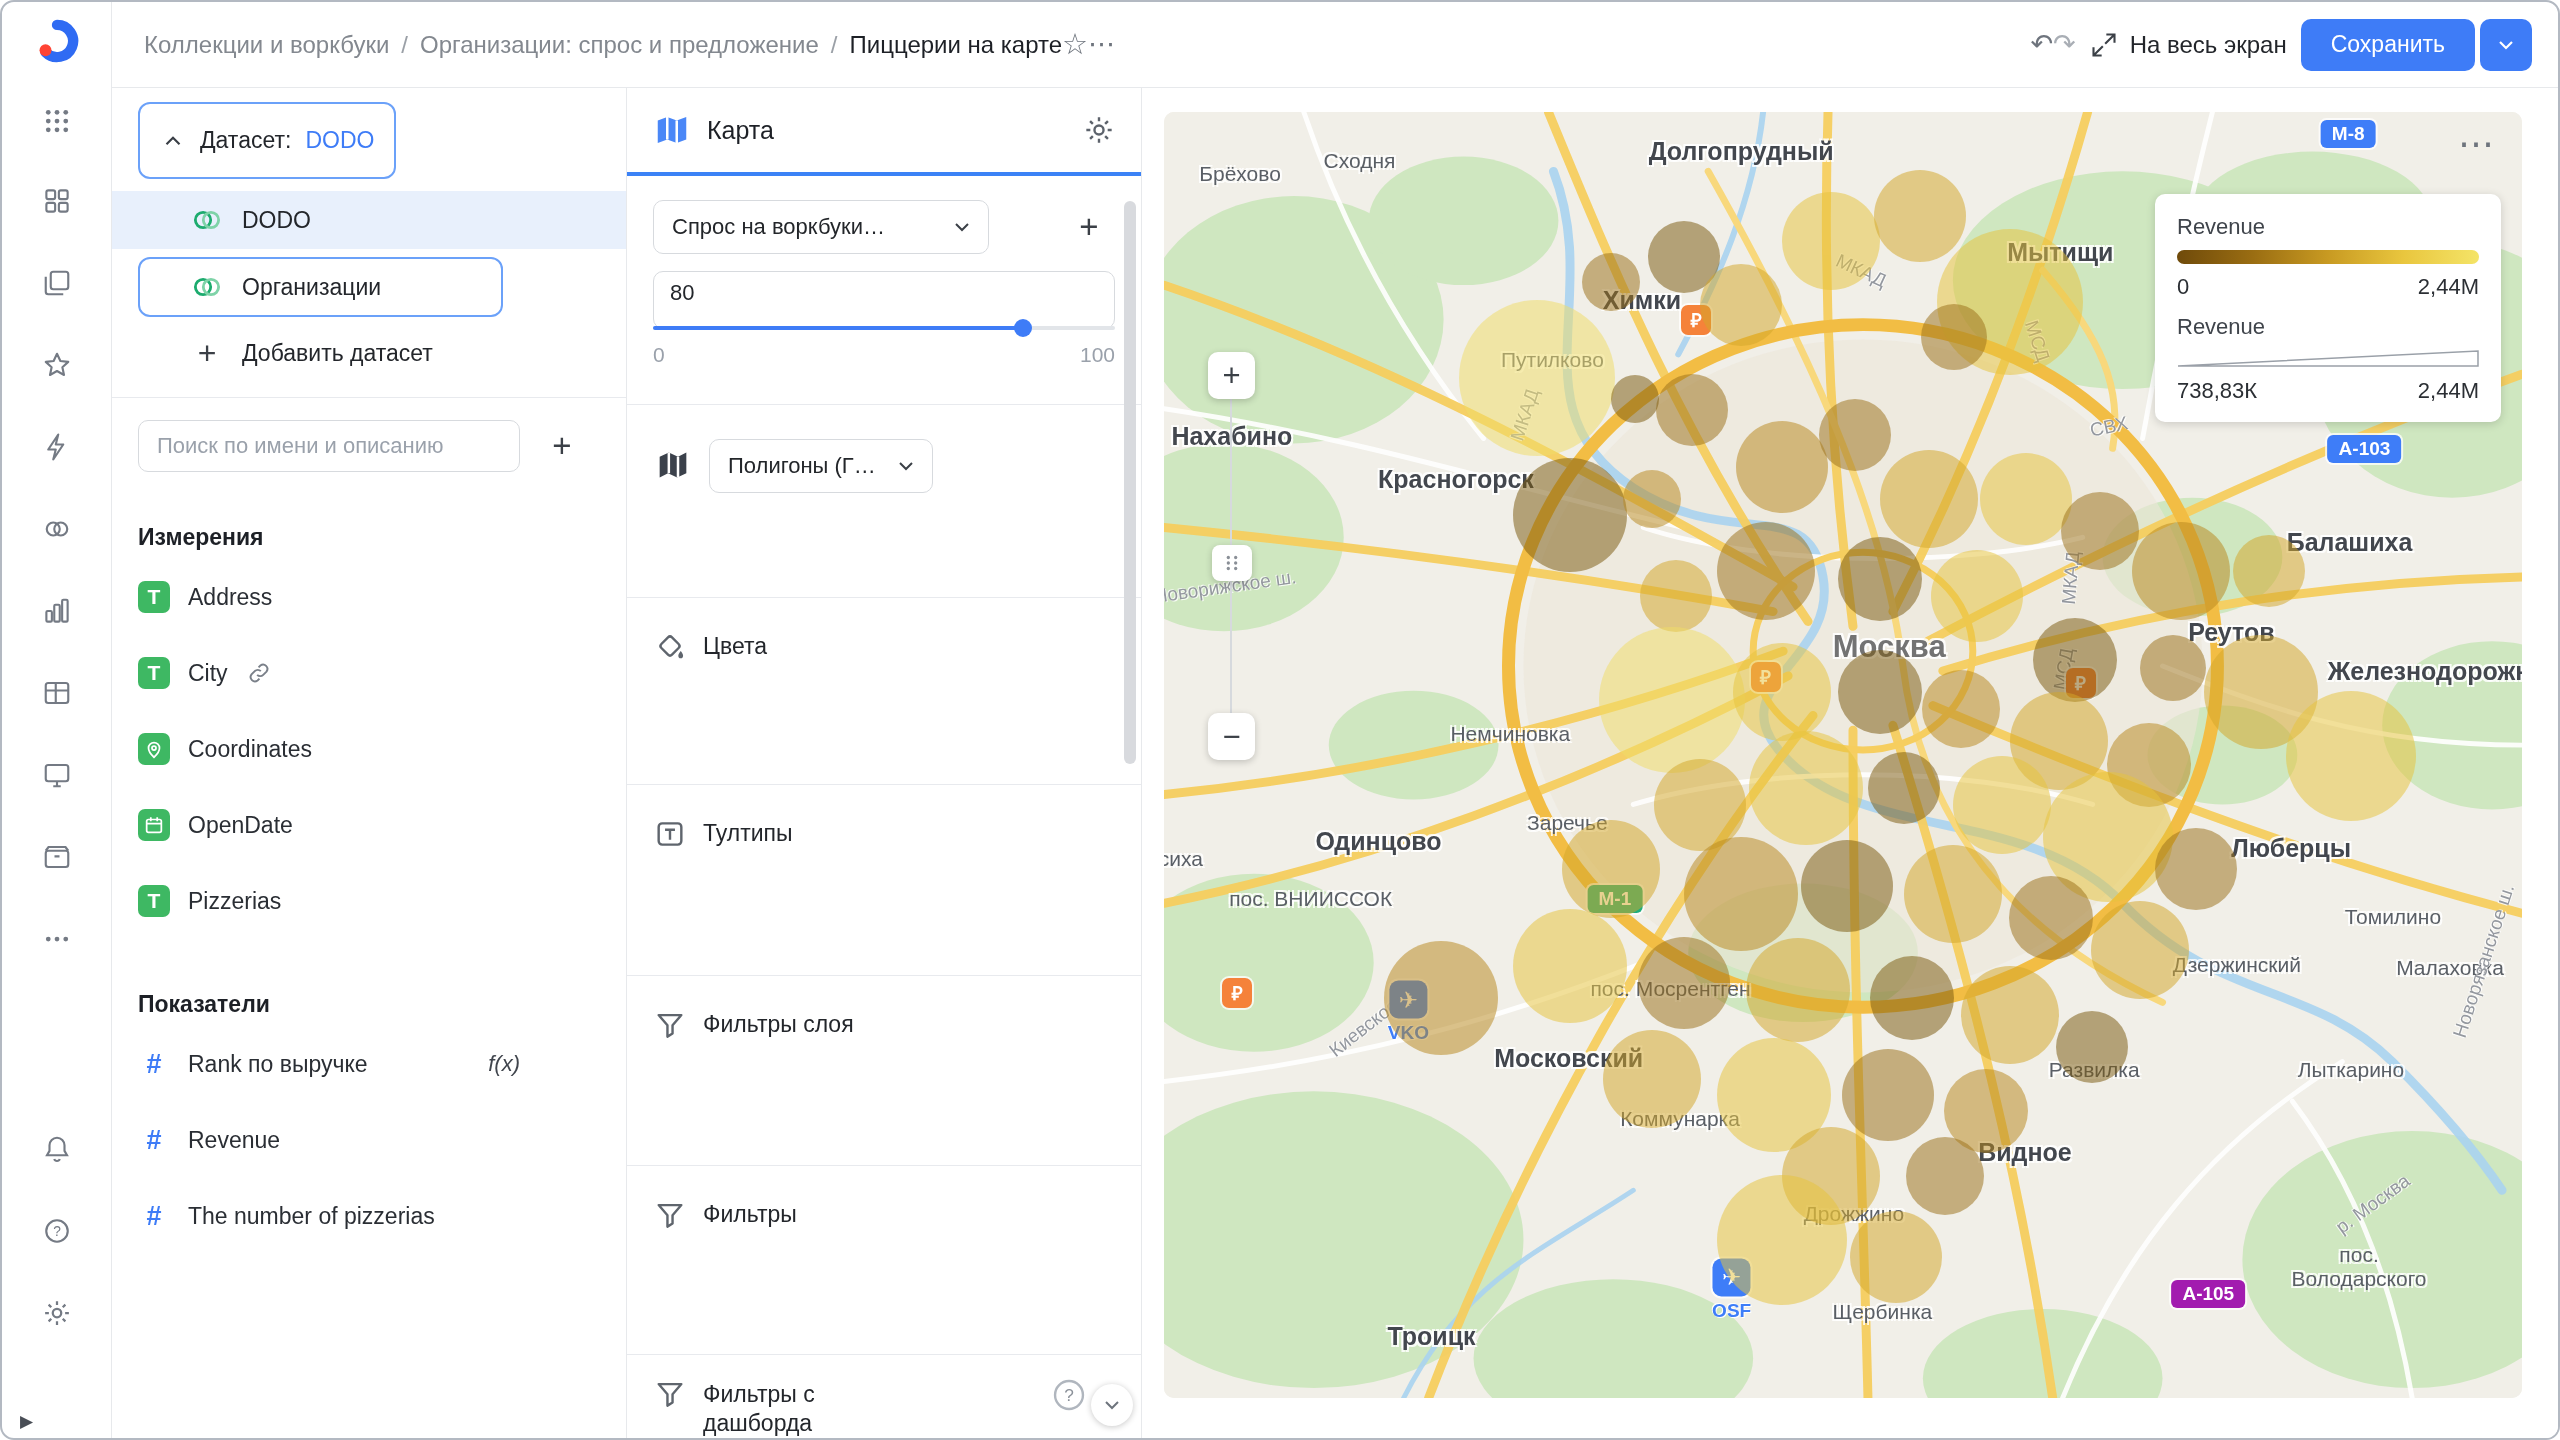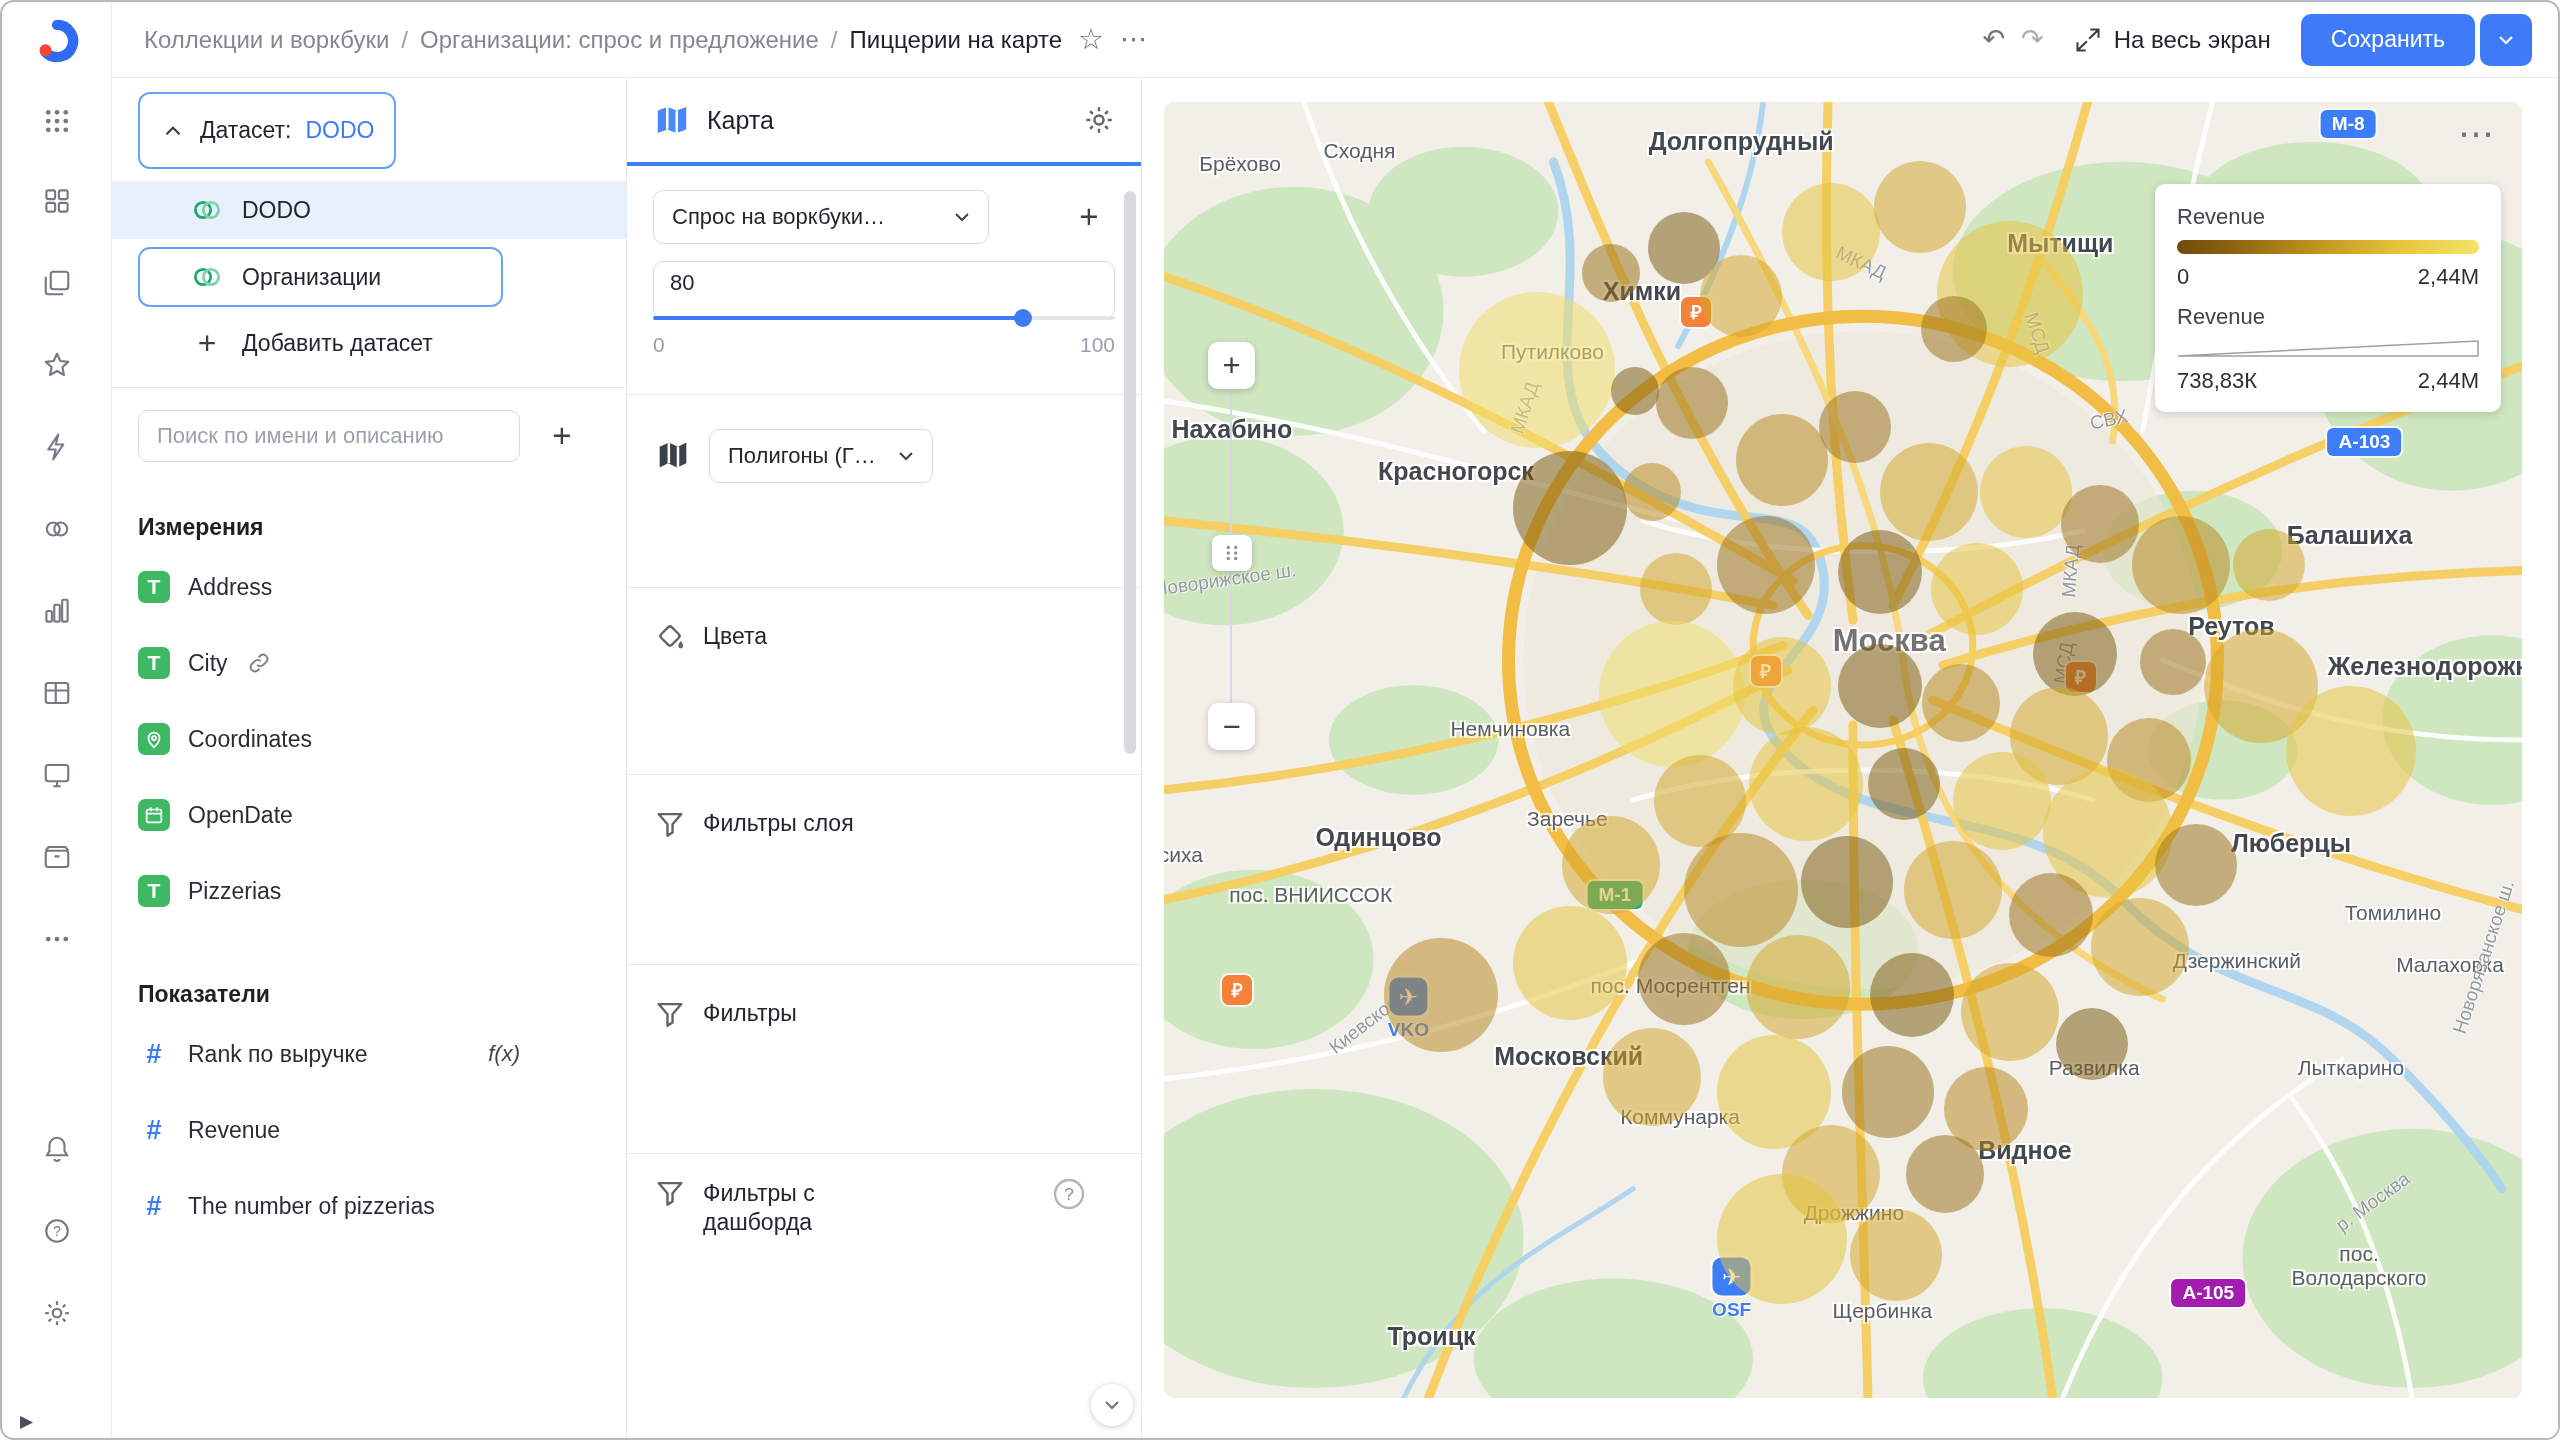--- a/index.html
+++ b/index.html
@@ -13,21 +13,21 @@
   .logo { width:46px; height:46px; margin-bottom:38px; }
   .ric { width:38px; height:38px; display:flex; align-items:center; justify-content:center; }
   .ric svg { width:30px; height:30px; }
   .rail-apps { margin-bottom:42px; }
   .rail-nav, .rail-bottom { display:flex; flex-direction:column; gap:44px; align-items:center; }
   .rail-bottom { margin-top:auto; margin-bottom:96px; }
   .rail-expand { position:absolute; bottom:6px; left:18px; font-size:17px; color:#494e56; }
 
   
   .main { flex:1; display:flex; flex-direction:column; min-width:0; }
-  .topbar { height:76px; border-bottom:1px solid #e7e9ec; display:flex; align-items:center; padding:0 26px 0 32px; gap:16px; flex:none; }
+  .topbar { height:86px; border-bottom:1px solid #e7e9ec; display:flex; align-items:center; padding:0 26px 0 32px; flex:none; }
   .crumbs { display:flex; align-items:center; gap:12px; font-size:24px; white-space:nowrap; }
   .crumb.dim { color:#83888f; }
   .crumb.cur { color:#1d2026; }
   .sep { color:#9ba0a7; }
   .iconbtn { font-size:27px; color:#6e747d; line-height:1; display:flex; align-items:center; justify-content:center; }
   .iconbtn.star { font-size:29px; }
   .iconbtn.redo { color:#a9aeb5; }
   .spacer { flex:1; }
   .fullscreen { display:flex; align-items:center; gap:12px; font-size:24px; color:#23262b; margin:0 14px; }
   .fs-icon svg { width:28px; height:28px; display:block; }
@@ -426,20 +426,31 @@
           <div class="sec-row">
             <span class="sec-ico">
                 <svg viewBox="0 0 24 24">
                   <g transform="rotate(45 12 12)">
                     <rect x="6.2" y="6.2" width="10.6" height="10.6" rx="2" fill="none" stroke="#5f656d" stroke-width="1.7"></rect>
                   </g>
                   <path d="M19.6 14.8c1 1.4 1.6 2.3 1.6 3.1a1.7 1.7 0 1 1-3.3 0c0-.8.7-1.7 1.7-3.1z" fill="#5f656d"></path>
                 </svg>
               </span>
             <span class="sec-label">Цвета</span>
+          </div>
+        </div>
+        <div class="drop-sec s2">
+          <div class="sec-row">
+            <span class="sec-ico">
+                <svg viewBox="0 0 24 24" fill="none" stroke="#5f656d" stroke-width="1.7">
+                  <rect x="4" y="4.5" width="16" height="15" rx="2.5"></rect>
+                  <path d="M8.5 9h7M12 9v7"></path>
+                </svg>
+              </span>
+            <span class="sec-label">Тултипы</span>
           </div>
         </div>
         <div class="drop-sec s3">
           <div class="sec-row">
             <span class="sec-ico">
                 <svg viewBox="0 0 24 24" fill="none" stroke="#5f656d" stroke-width="1.7" stroke-linejoin="round">
                   <path d="M4 5h16l-6.2 7.2V18l-3.6 2.2v-8L4 5z"></path>
                 </svg>
               </span>
             <span class="sec-label">Фильтры слоя</span>

